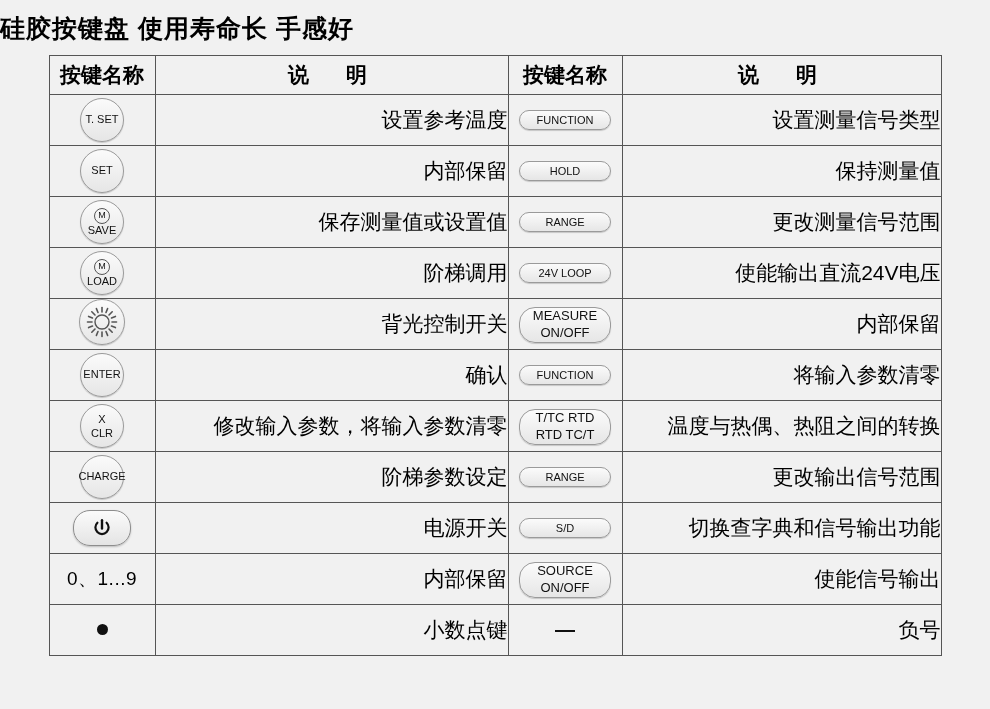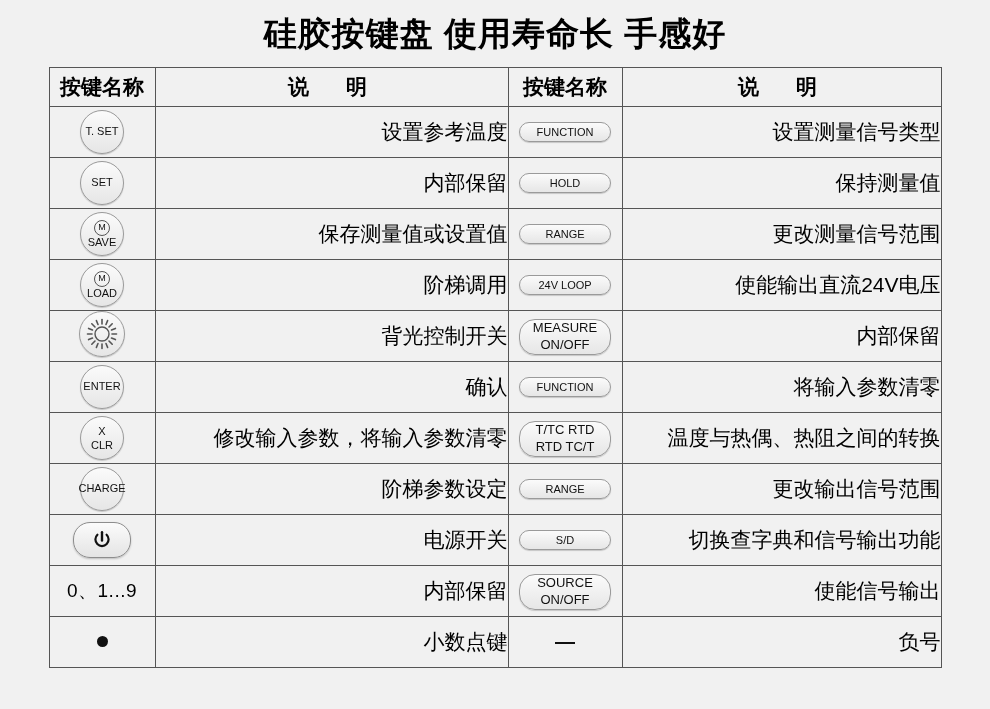--- a/index.html
+++ b/index.html
@@ -12,22 +12,22 @@
     color: #000;
   }
   .page {
     position: relative;
     width: 990px;
     height: 709px;
     background: #f1f1f1;
     overflow: hidden;
   }
   .title {
-    text-align: center;
-    font-size: 33px;
+    text-align: left;
+    font-size: 25px;
     font-weight: bold;
     letter-spacing: 1px;
     padding-top: 12px;
     padding-bottom: 10px;
     color: #000;
   }
   table.keytable {
     border-collapse: collapse;
     margin: 0 auto;
     width: 888px;

